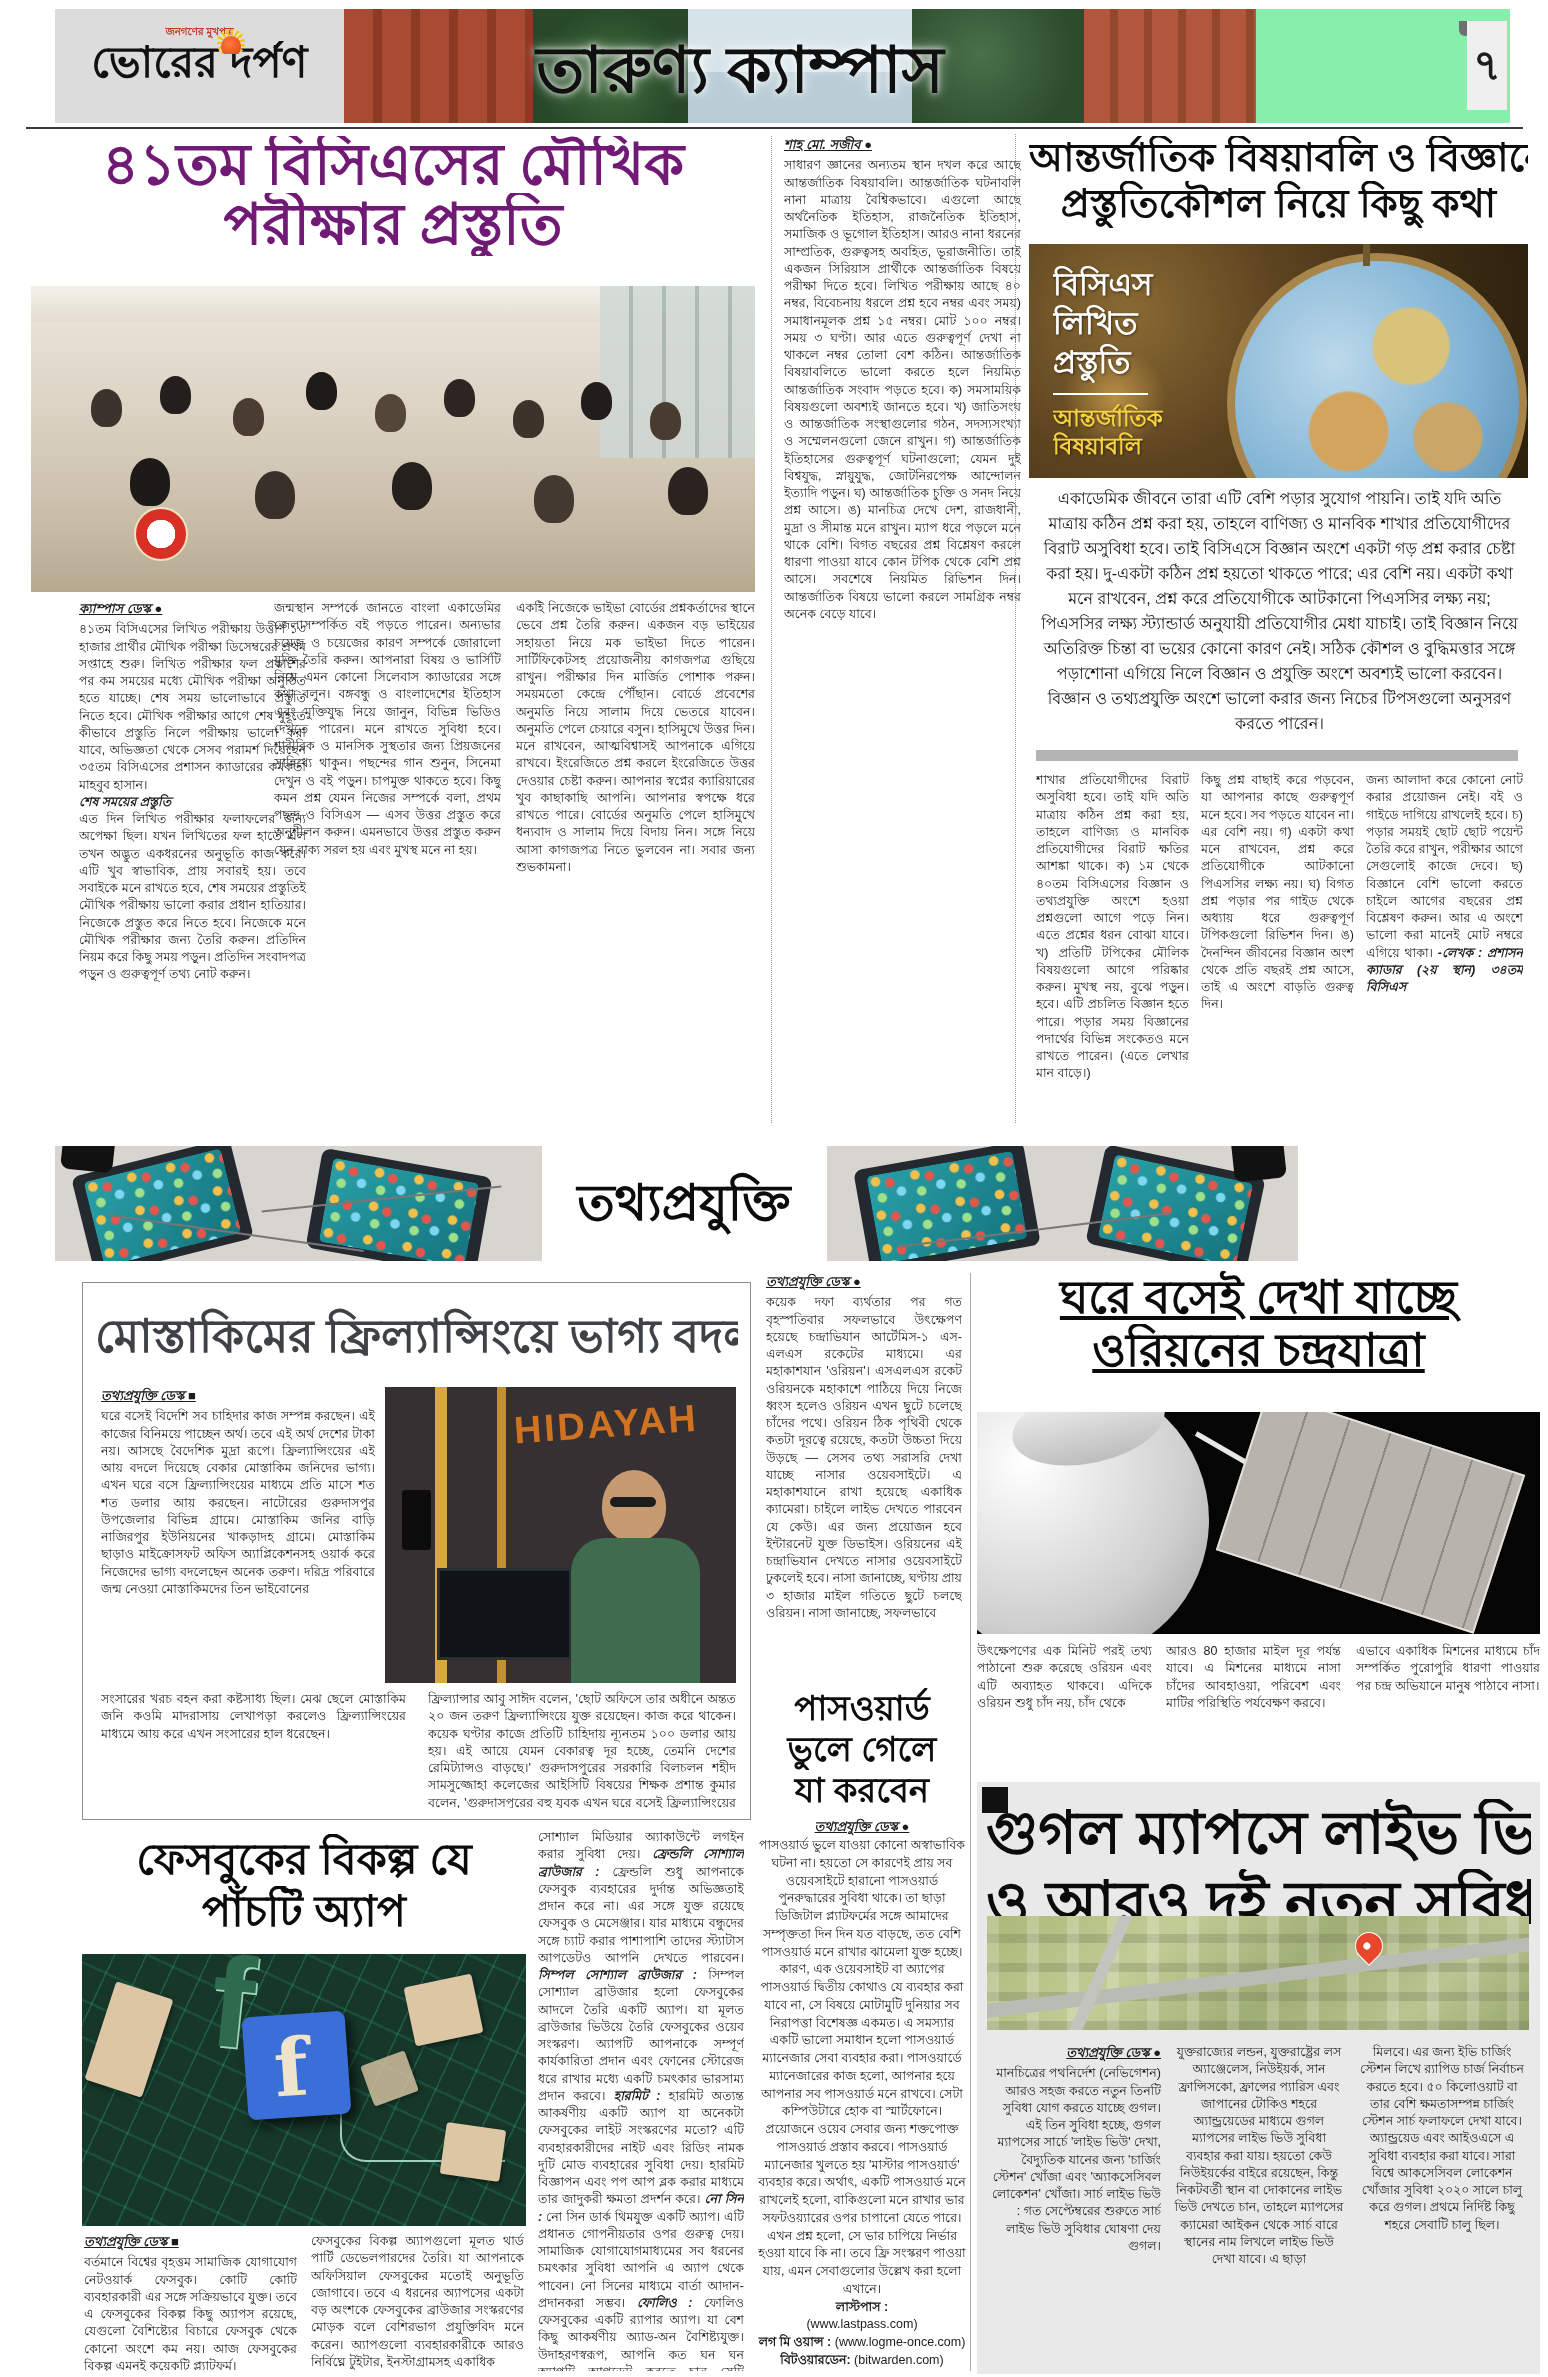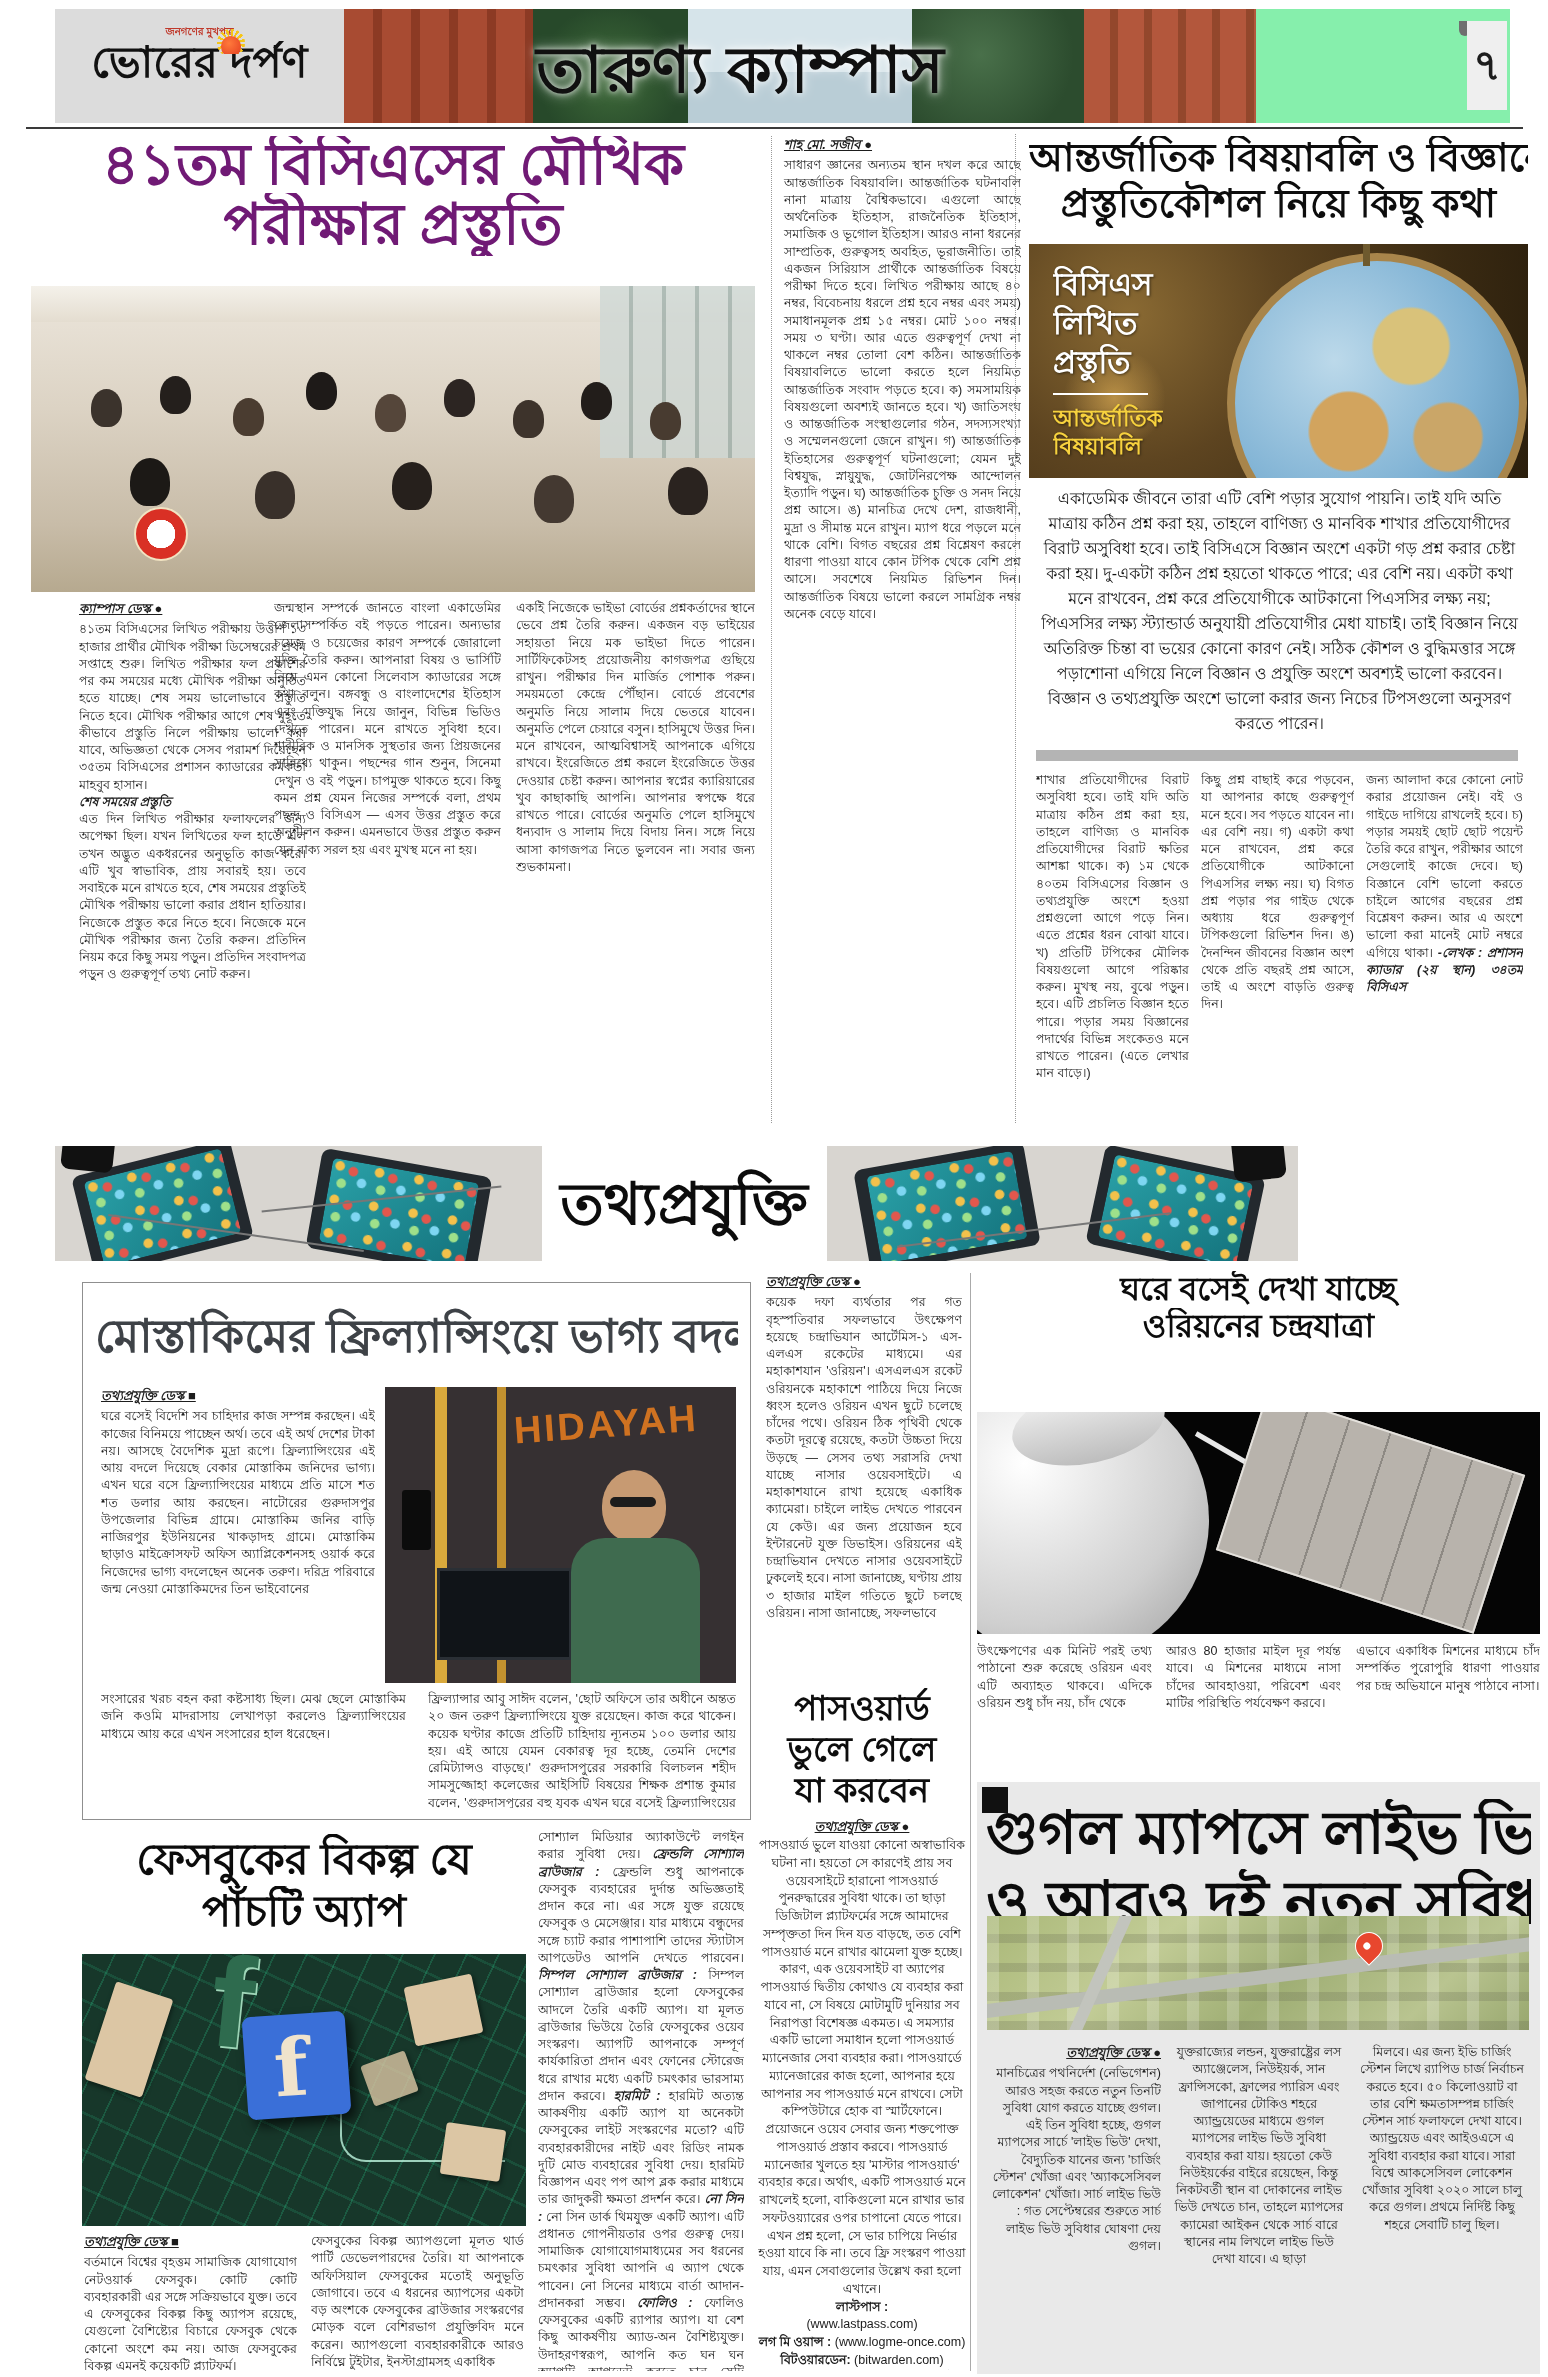--- a/index.html
+++ b/index.html
@@ -95,21 +95,21 @@
   #band-right{left:827px;width:471px;}
   .tablet{position:absolute;background:#23292e;border-radius:8.6px;}
   .tablet .scr{position:absolute;left:7%;top:8%;width:86%;height:84%;border-radius:5.2px;
      background:radial-gradient(circle at 20% 20%,#f3c14b 4.3px,#0000 5.2px),
                 radial-gradient(circle at 55% 30%,#e2574d 4.3px,#0000 5.2px),
                 radial-gradient(circle at 80% 60%,#7ed6f2 4.3px,#0000 5.2px),
                 radial-gradient(circle at 30% 70%,#9fe08a 4.3px,#0000 5.2px),
                 linear-gradient(135deg,#2aa1a8,#14737d);background-size:40px 34px,40px 34px,40px 34px,40px 34px,100% 100%;}
   .cable{position:absolute;height:1.7px;background:#777;}
   #band-title-panel{left:550px;top:1146px;width:268px;height:115px;background:#fff;text-align:center;}
-  #band-title{font-size:58px;font-weight:bold;color:#0c0c0c;line-height:115px;}
+  #band-title{font-size:50px;font-weight:bold;color:#0c0c0c;line-height:115px;}
 
   
   #free-box{left:82px;top:1282px;width:669px;height:538px;border:1.3px solid #8f8f8f;box-sizing:border-box;}
   #free-headline{left:95px;top:1301px;width:643px;text-align:center;font-size:46px;font-weight:bold;color:#3e4247;}
   #free-col1{left:101px;top:1387px;width:274px;height:296px;}
   #desk-photo{left:385px;top:1387px;width:351px;height:296px;overflow:hidden;background:#363032;}
   #desk-photo .ystrip1{position:absolute;left:50px;top:0;width:12px;height:100%;background:#d9a93c;}
   #desk-photo .ystrip2{position:absolute;left:112px;top:0;width:8.6px;height:100%;background:#c2912f;}
   #desk-photo .brand{position:absolute;left:129px;top:15.5px;font-size:38px;font-weight:bold;color:#e07a20;
      transform:rotate(-4deg);letter-spacing:2.6px;opacity:.9;}
@@ -124,21 +124,21 @@
   
   #mid-vline{left:970px;top:1273px;height:1098px;}
   #orion-col1{left:766px;top:1273px;width:196px;height:411px;}
   #pwd-headline{left:757px;top:1688px;width:210px;text-align:center;font-size:34px;font-weight:bold;color:#0d0d0d;line-height:1.2;}
   #pwd-byline{left:757px;top:1817px;width:210px;text-align:center;}
   #pwd-body{left:757px;top:1837px;width:210px;height:533px;text-align:center;font-size:12.5px;line-height:1.42;overflow:hidden;}
   .pwd-link{font-weight:bold;}
 
   
   #orion-headline{left:977px;top:1271px;width:563px;text-align:center;font-weight:bold;color:#0b0b0b;}
-  #orion-h1,#orion-h2{font-size:32px;line-height:1.15;}
+  #orion-h1,#orion-h2{font-size:46px;line-height:1.15;text-decoration:underline;}
   #orion-photo{left:977px;top:1412px;width:563px;height:222px;overflow:hidden;background:#050505;}
   #orion-photo .capsule{position:absolute;left:-52px;top:-34px;width:284px;height:284px;border-radius:50%;
      background:radial-gradient(circle at 35% 30%,#ffffff,#cfcfcf 60%,#9b9b9b 100%);}
   #orion-photo .hatch{position:absolute;left:34px;top:-26px;width:155px;height:77px;border-radius:50%;
      background:linear-gradient(180deg,#f2f2f2,#bdbdbd);transform:rotate(-12deg);}
   #orion-photo .panel{position:absolute;left:258px;top:17px;width:267px;height:163px;transform:rotate(18deg);
      background:repeating-linear-gradient(90deg,#b8b3ac 0 41px,#8e8a84 41px 43px),
                 repeating-linear-gradient(0deg,#0000 0 52px,#8e8a84 52px 53px),#b1aca5;
      border:2.6px solid #e4e1dc;}
   #orion-photo .strut{position:absolute;left:215px;top:34px;width:60px;height:5.2px;background:#e8e8e8;transform:rotate(30deg);}

